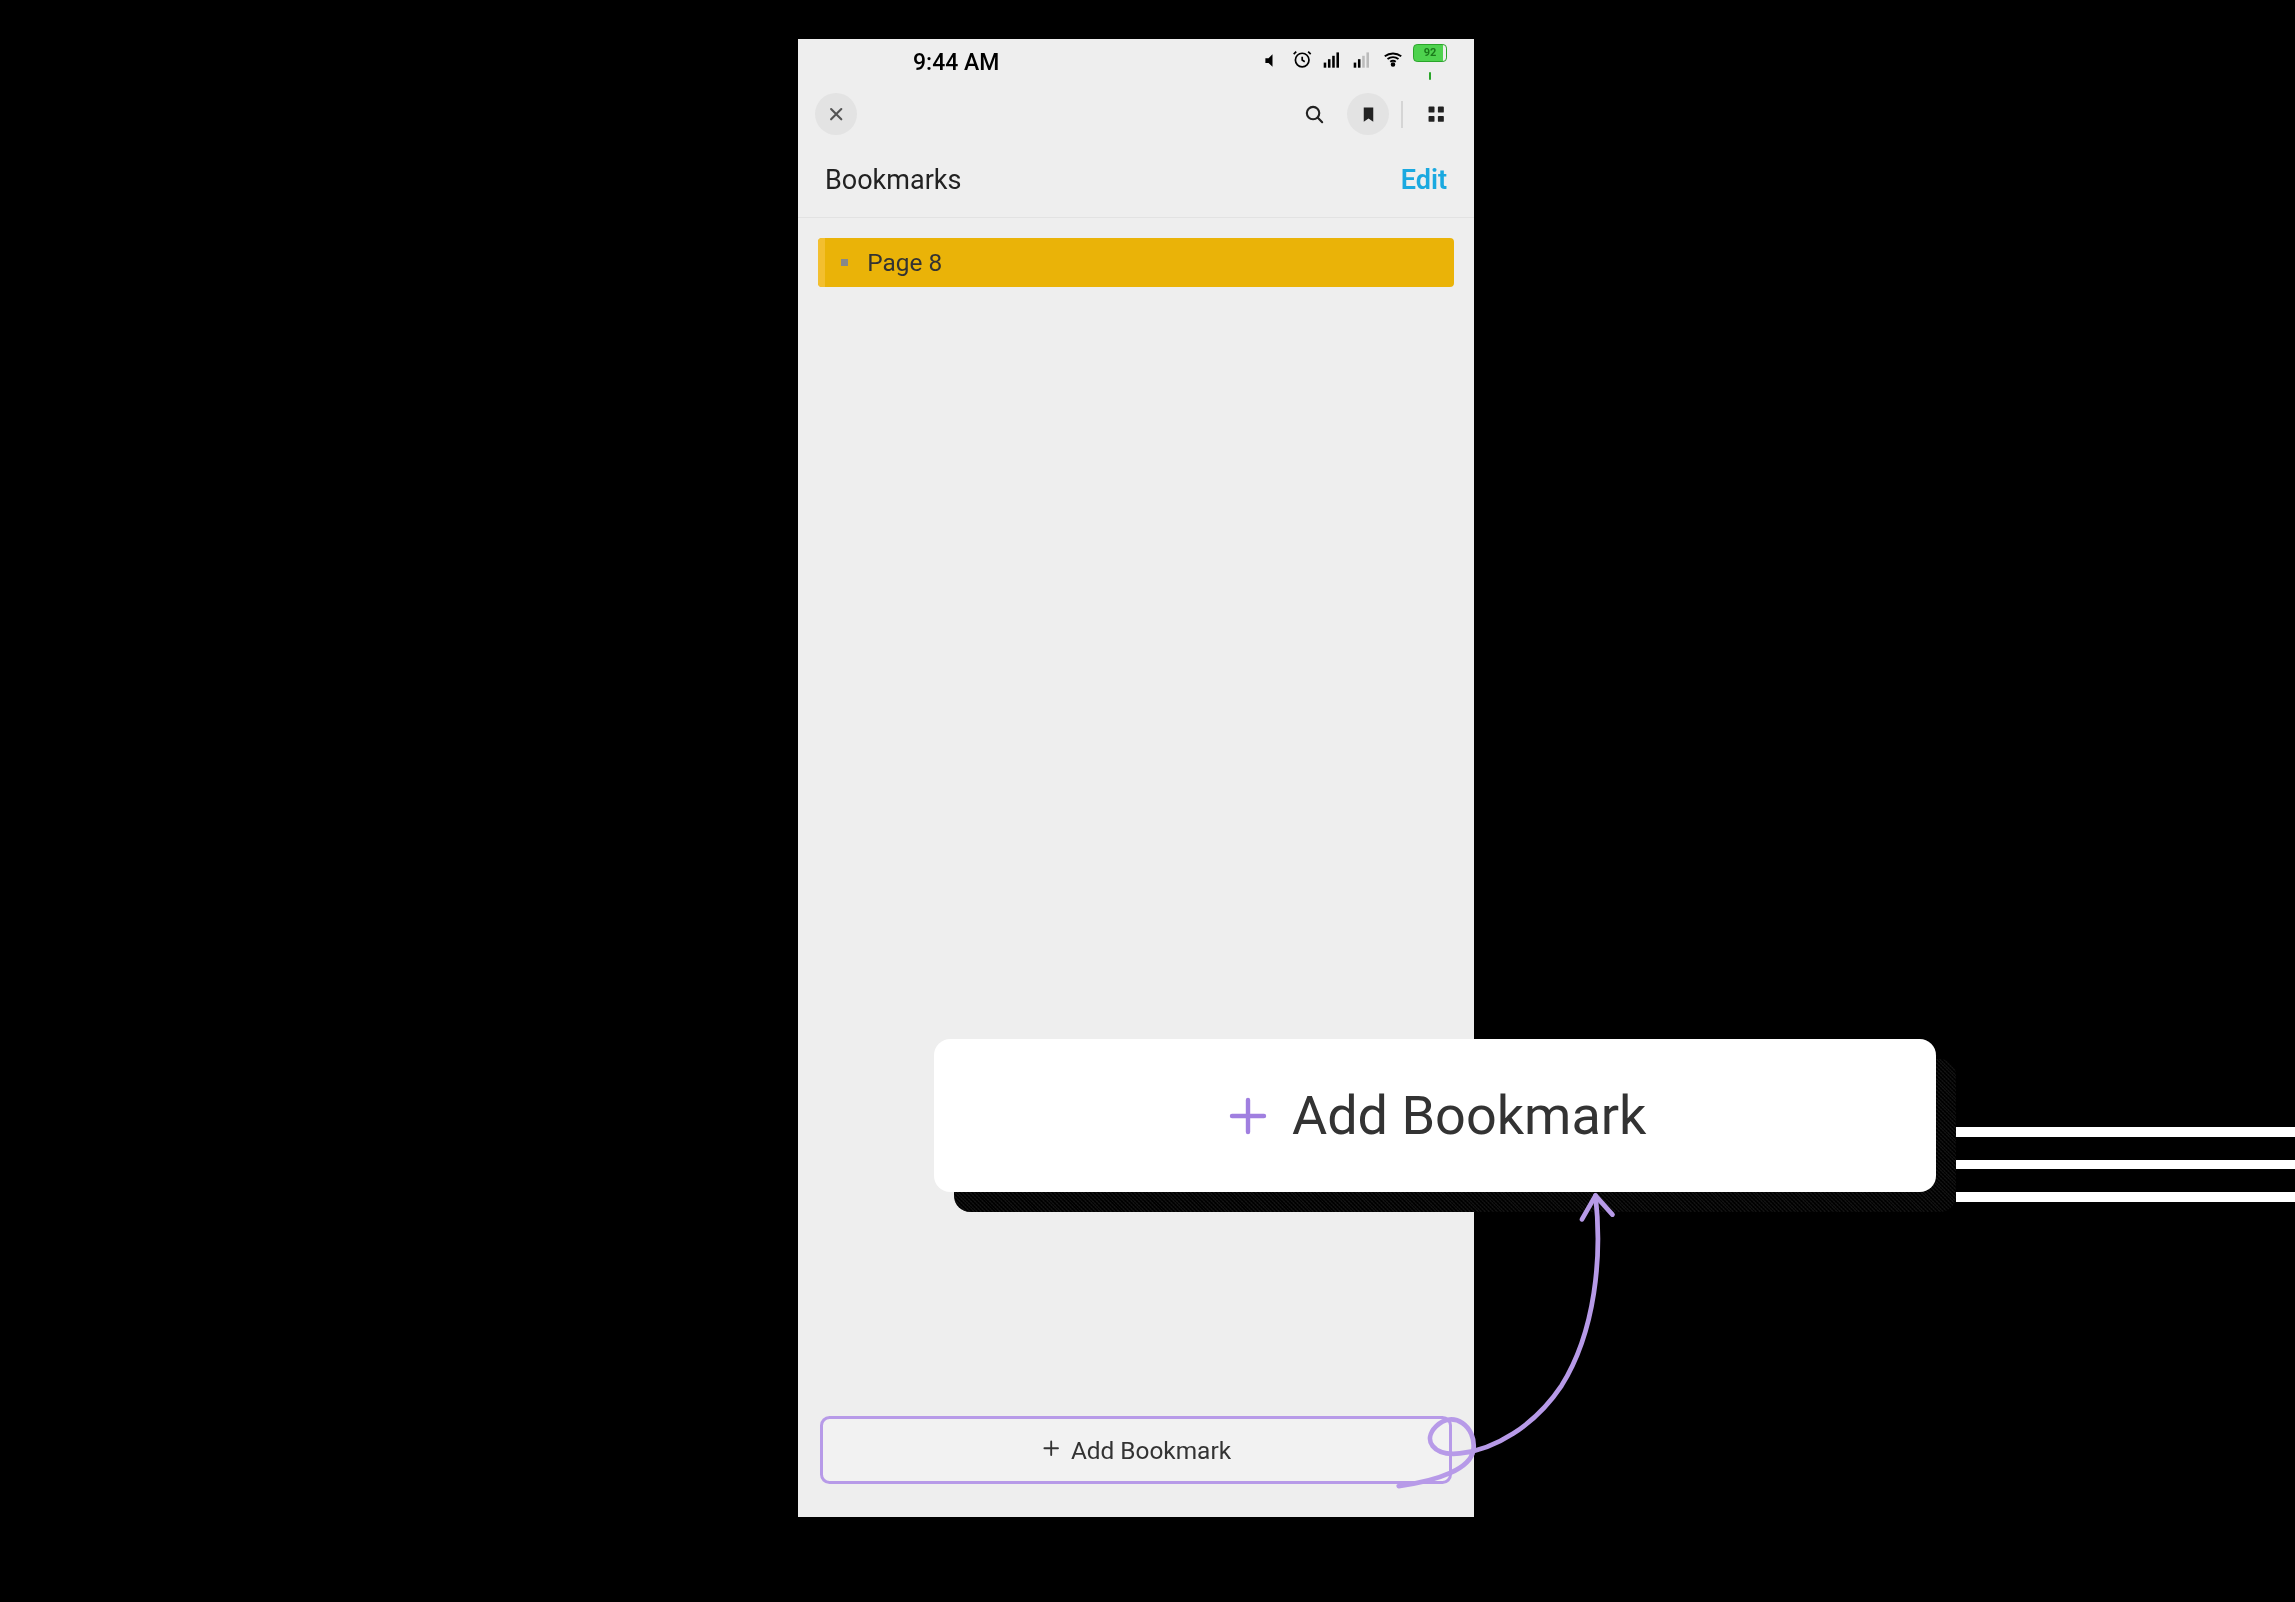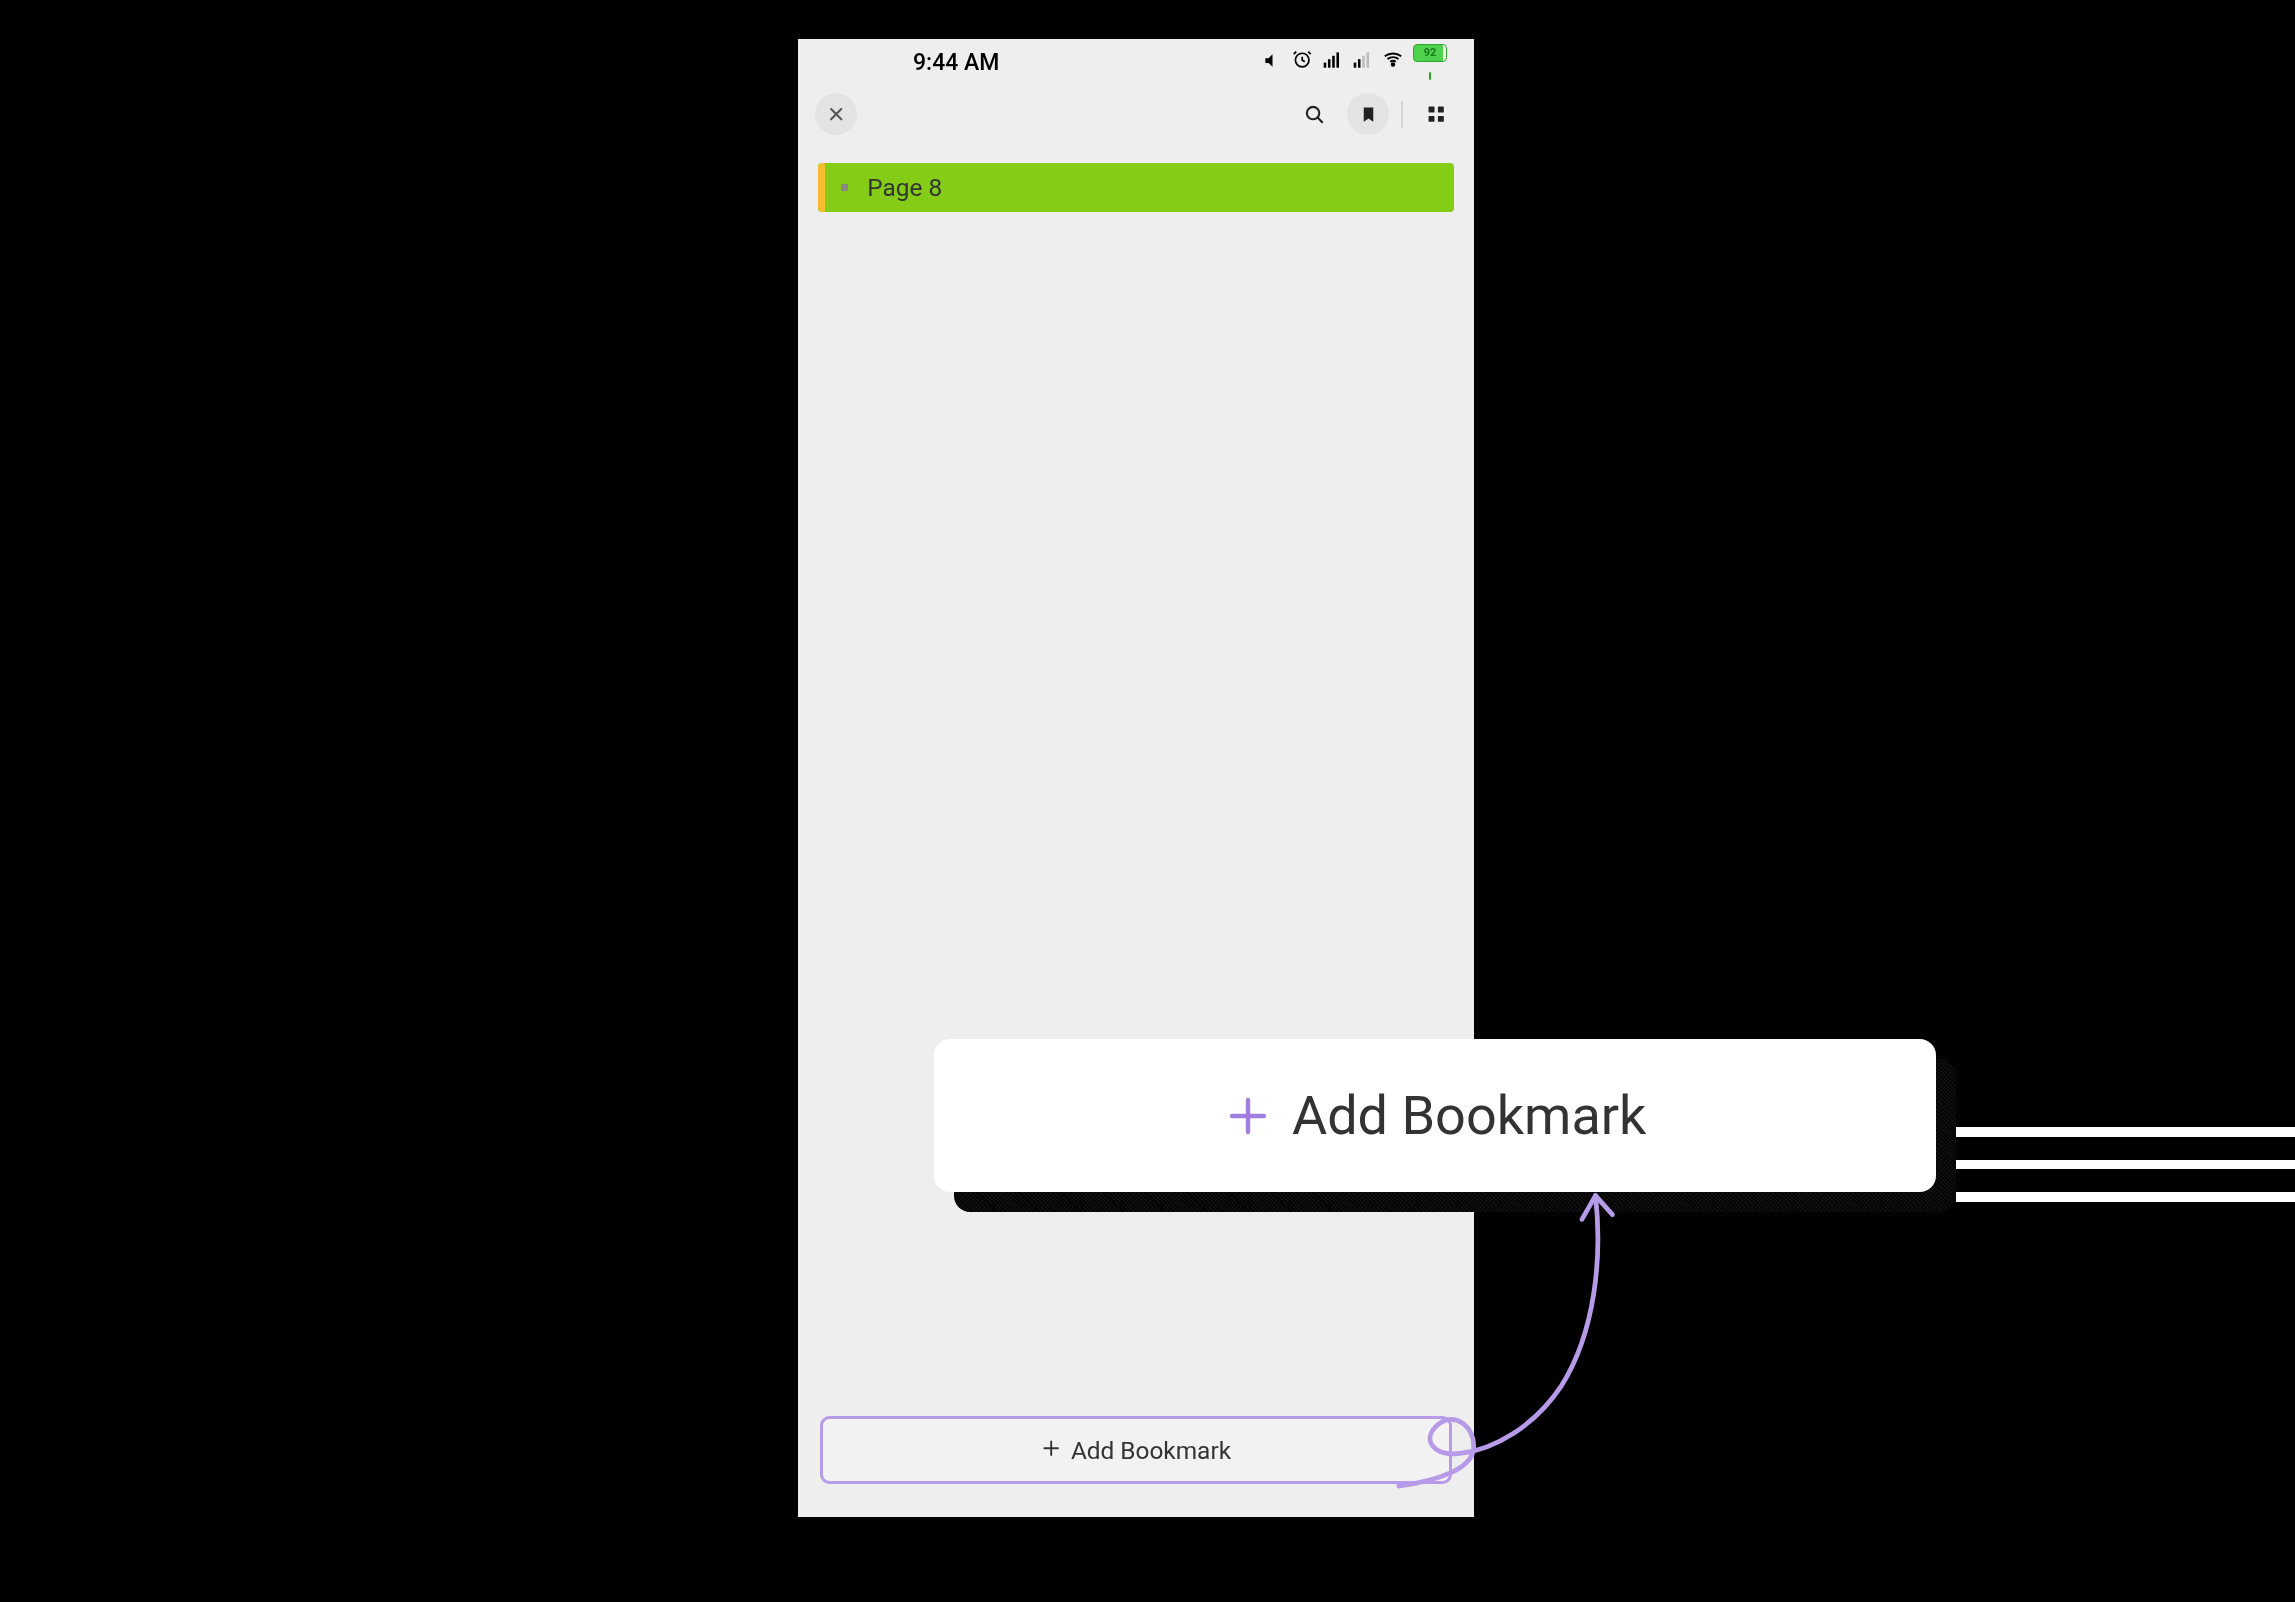--- a/index.html
+++ b/index.html
@@ -107,21 +107,21 @@
     font-size: 27px;
     font-weight: 600;
   }
   
   .list-area {
     padding: 20.4px 20.4px 0 20.4px;
   }
   .bookmark-row {
     position: relative;
     height: 49px;
-    background: #84cc16;
+    background: #eab308;
     border-radius: 4.1px;
     display: flex;
     align-items: center;
     padding-left: 23px;
     gap: 19px;
     overflow: hidden;
     font-size: 24.4px;
     color: #333;
   }
   .bookmark-row .stripe {
@@ -284,20 +284,24 @@
           <svg width="20.4" height="20.4" viewBox="0 0 24 24" fill="#222">
               <rect x="3" y="3" width="7" height="7" rx="1"></rect>
               <rect x="14" y="3" width="7" height="7" rx="1"></rect>
               <rect x="3" y="14" width="7" height="7" rx="1"></rect>
               <rect x="14" y="14" width="7" height="7" rx="1"></rect>
             </svg>
         </div>
       </div>
     </div>
 
+    <div class="section-header">
+      <span class="section-title">Bookmarks</span>
+      <span class="edit-link">Edit</span>
+    </div>
 
     <div class="list-area">
       <div class="bookmark-row">
         <span class="stripe"></span>
         <span class="bullet"></span>
         <span>Page 8</span>
       </div>
     </div>
 
     <div class="add-bookmark-bar">

